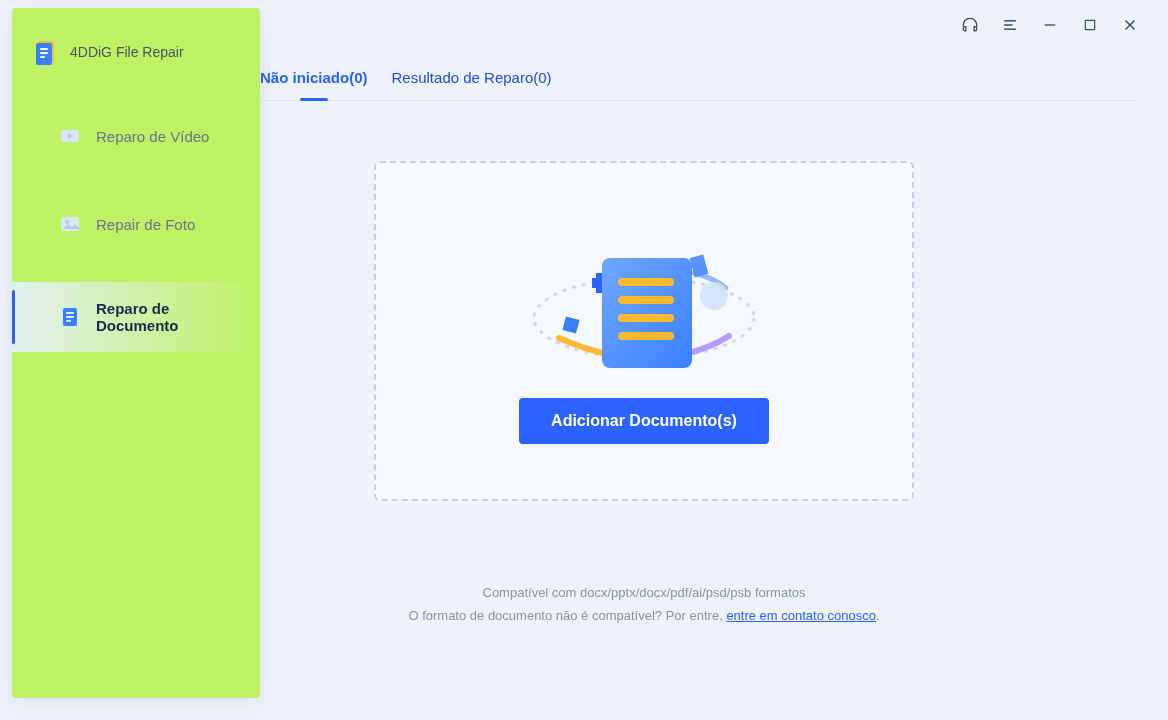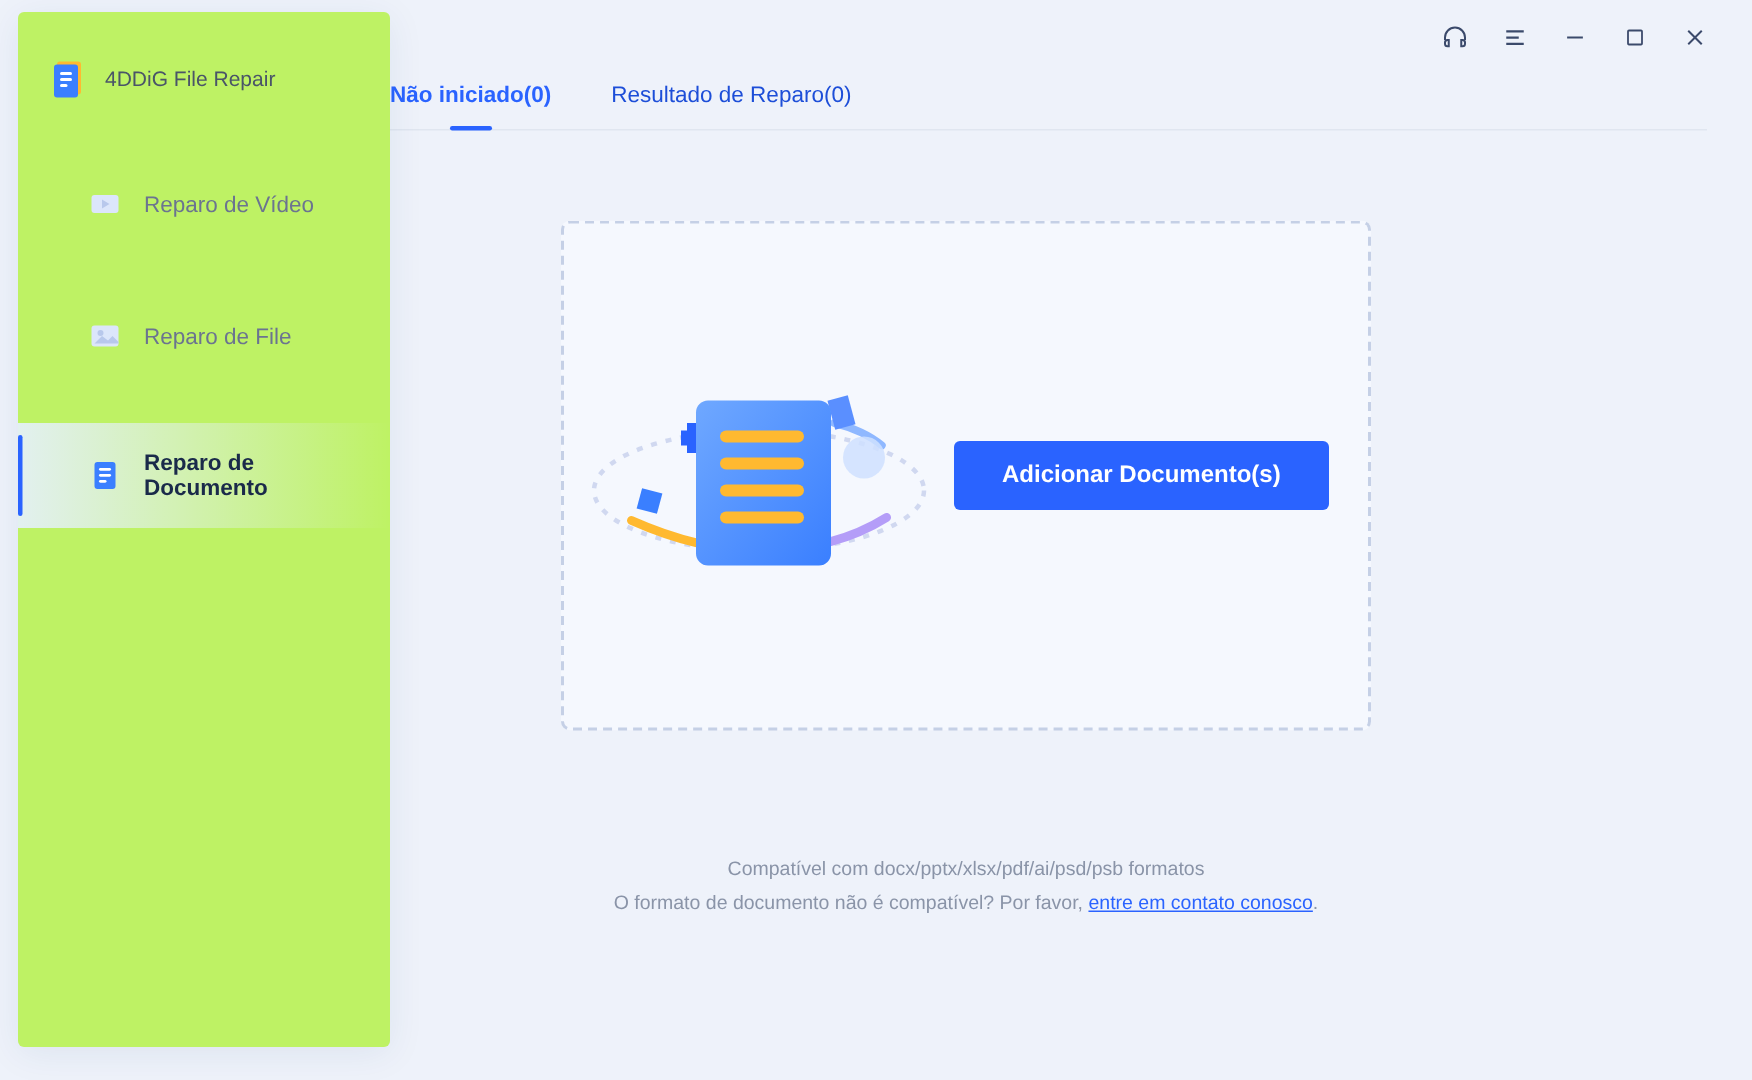--- a/index.html
+++ b/index.html
@@ -101,24 +101,25 @@
     }
     .main {
       position: absolute;
       left: 150px;
       right: 30px;
       top: 55px;
       bottom: 20px;
     }
     .tabs {
       display: flex;
-      gap: 40px;
+      gap: 24px;
       border-bottom: 1px solid #e0e6f0;
       padding-left: 110px;
       margin-bottom: 40px;
+      margin-top: 14px;
     }
     .tab {
       padding-bottom: 14px;
       font-size: 15px;
       color: #1d4ed8;
       cursor: pointer;
       position: relative;
     }
     .tab.active {
       color: #2a63ff;
@@ -135,23 +136,23 @@
       background: #2a63ff;
       border-radius: 2px;
     }
     .dropzone {
       margin: 60px auto 0;
       width: 540px;
       height: 340px;
       border: 2px dashed #c5d0e6;
       border-radius: 6px;
       display: flex;
-      flex-direction: row;
-      align-items: center;
-      justify-content: flex-start;
+      flex-direction: column;
+      align-items: center;
+      justify-content: center;
       background: #f5f8fe;
     }
     .doc-illustration {
       width: 260px;
       height: 180px;
       display: flex;
       align-items: center;
       justify-content: center;
     }
     .add-button {
@@ -239,21 +240,21 @@
   </div>
 
   <div class="nav-item">
     <div class="nav-icon">
       <svg width="24" height="24" viewBox="0 0 24 24">
           <rect x="3" y="5" width="18" height="14" rx="2" fill="#dce6fb"></rect>
           <circle cx="9" cy="10" r="2" fill="#b8c8ec"></circle>
           <path d="M5 17 L10 12 L14 15 L17 12 L21 16 V17 H5Z" fill="#b8c8ec"></path>
         </svg>
     </div>
-    <span class="nav-label">Reparo de File</span>
+    <span class="nav-label">Repair de Foto</span>
   </div>
 
   <div class="nav-item active">
     <div class="nav-icon">
       <svg width="24" height="24" viewBox="0 0 24 24">
           <rect x="5" y="3" width="14" height="18" rx="2" fill="#3a7fff"></rect>
           <rect x="8" y="7" width="8" height="1.8" rx="0.9" fill="#fff"></rect>
           <rect x="8" y="11" width="8" height="1.8" rx="0.9" fill="#fff"></rect>
           <rect x="8" y="15" width="5" height="1.8" rx="0.9" fill="#fff"></rect>
         </svg>
@@ -290,18 +291,18 @@
         <rect x="104" y="60" width="56" height="8" rx="4" fill="#ffb930"></rect>
         <rect x="104" y="78" width="56" height="8" rx="4" fill="#ffb930"></rect>
         <rect x="104" y="96" width="56" height="8" rx="4" fill="#ffb930"></rect>
         <rect x="104" y="114" width="56" height="8" rx="4" fill="#ffb930"></rect>
       </svg>
     </div>
     <button class="add-button">Adicionar Documento(s)</button>
   </div>
 
   <div class="footer-text">
-    <div>Compatível com docx/pptx/xlsx/pdf/ai/psd/psb formatos</div>
+    <div>Compatível com docx/pptx/docx/pdf/ai/psd/psb formatos</div>
     <div>
-      <span>O formato de documento não é compatível? Por favor, </span><span class="footer-link">entre em contato conosco</span><span>.</span>
+      <span>O formato de documento não é compatível? Por entre, </span><span class="footer-link">entre em contato conosco</span><span>.</span>
     </div>
   </div>
 </div>
 
 </body></html>

